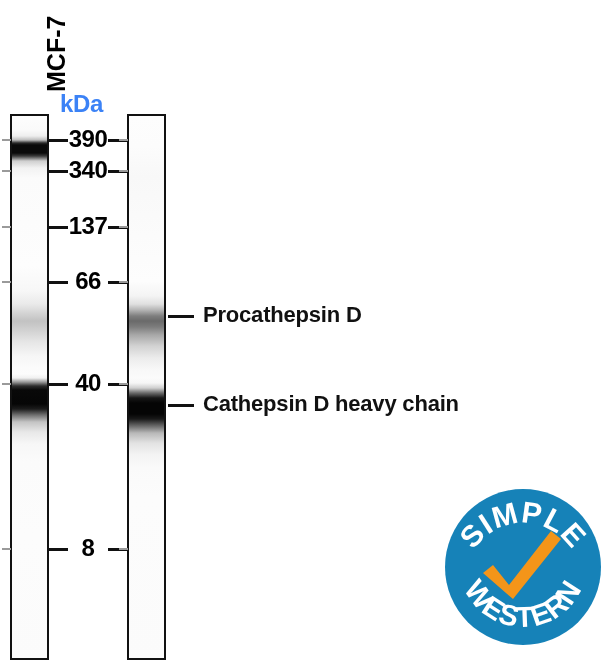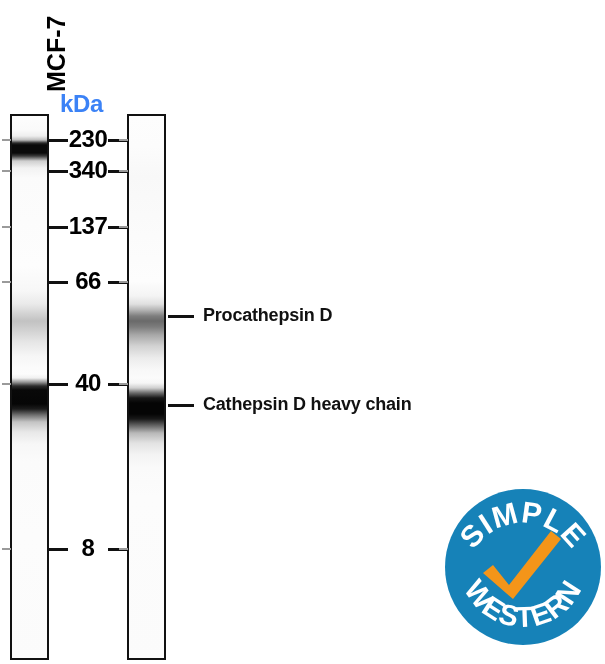--- a/index.html
+++ b/index.html
@@ -128,21 +128,21 @@
     top: 0;
     width: 26px;
     height: 0;
     border-top: 3px solid #111;
   }
   .annotation .ann-text {
     position: absolute;
     left: 35px;
     top: 0;
     transform: translateY(-50%);
-    font-size: 18px;
+    font-size: 22px;
     font-weight: bold;
     color: #111;
     white-space: nowrap;
     letter-spacing: -0.2px;
   }
 
   
   #badge {
     position: absolute;
     left: 443px;
@@ -245,21 +245,21 @@
             #fafafa 352px,
             #fcfcfc 380px,
             #fbfbfb 546px);">
     </div>
   </div>
 
   <div id="ladder">
     <div class="ladder-row" style="top:139px">
       <div class="tick-stub-left"></div>
       <div class="tick-left"></div>
-      <div class="ladder-value">230</div>
+      <div class="ladder-value">390</div>
       <div class="tick-right"></div>
       <div class="tick-stub-right"></div>
     </div>
     <div class="ladder-row" style="top:170px">
       <div class="tick-stub-left"></div>
       <div class="tick-left"></div>
       <div class="ladder-value">340</div>
       <div class="tick-right"></div>
       <div class="tick-stub-right"></div>
     </div>

